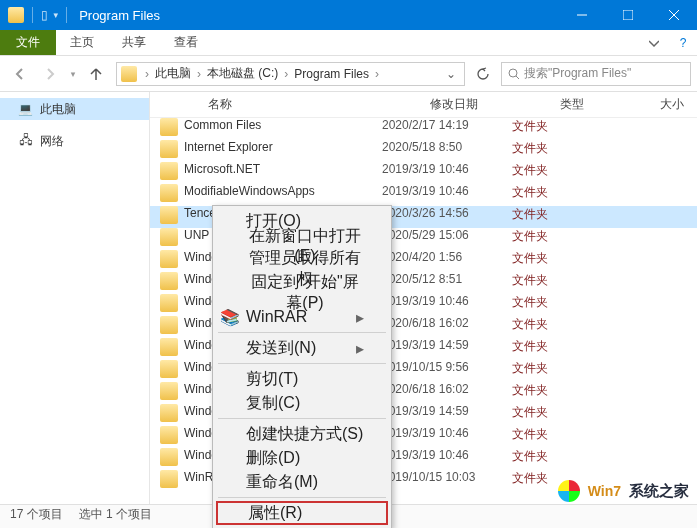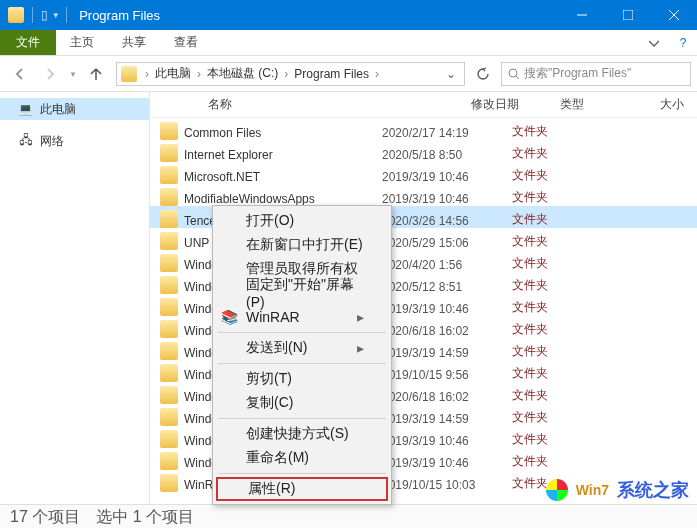--- a/index.html
+++ b/index.html
@@ -34,43 +34,43 @@
 
 .main { display: flex; height: calc(528px - 30px - 26px - 36px - 24px); }
 .sidebar { width: 150px; border-right: 1px solid #e6e6e6; padding-top: 6px; background: #fff; }
 .tree-item { display: flex; align-items: center; height: 22px; padding-left: 18px; gap: 6px; color: #333; }
 .tree-item.sel { background: #cce8ff; }
 .tree-ico { width: 16px; height: 16px; display: flex; align-items: center; justify-content: center; }
 
 .filepane { flex: 1; background: #fff; display: flex; flex-direction: column; position: relative; }
 .colheaders { height: 26px; display: flex; align-items: center; border-bottom: 1px solid #eee; color: #444; padding-left: 10px; }
 .col-name { width: 222px; margin-left: 48px; }
-.col-date { width: 130px; text-align: center; }
+.col-date { width: 130px; }
 .col-type { width: 100px; }
 .col-size { flex: 1; }
 .rows { flex: 1; }
-.row { height: 22px; display: flex; align-items: flex-end; padding-left: 10px; color: #333; }
+.row { height: 22px; display: flex; align-items: flex-start; padding-left: 10px; color: #333; }
 .row.sel { background: #cce8ff; }
 .row .ico { width: 18px; height: 18px; margin-right: 6px; background: linear-gradient(#ffe9a6,#f0c14b); border-radius: 2px; }
 .row .rname { width: 198px; overflow: hidden; white-space: nowrap; text-overflow: ellipsis; }
 .row .rdate { width: 130px; color: #555; }
 .row .rtype { width: 100px; color: #7f1d1d; }
 
 .context-menu { position: absolute; left: 212px; top: 205px; width: 180px; background: #f2f2f2; border: 1px solid #bbb; box-shadow: 2px 2px 6px rgba(0,0,0,0.25); padding: 3px; z-index: 20; }
-.cm-item { height: 24px; display: flex; align-items: center; padding: 0 24px 0 30px; font-size: 14px; color: #222; position: relative; }
+.cm-item { height: 24px; display: flex; align-items: center; padding: 0 24px 0 30px; font-size: 16px; color: #222; position: relative; text-align: center; }
 .cm-item .arrow { margin-left: auto; color: #666; }
 .cm-sep { height: 1px; background: #d0d0d0; margin: 3px 2px; }
 .cm-highlight { border: 2px solid #cc3333; }
 .cm-ico { position: absolute; left: 6px; width: 16px; height: 16px; display: flex; align-items: center; justify-content: center; }
 
-.statusbar { height: 24px; border-top: 1px solid #e0e0e0; display: flex; align-items: center; padding: 12px 10px; gap: 16px; color: #555; font-size: 16px; background: #fafafa; }
+.statusbar { height: 24px; border-top: 1px solid #e0e0e0; display: flex; align-items: flex-start; padding: 1px 10px; gap: 16px; color: #555; font-size: 12px; background: #fafafa; }
 
 .watermark { position: absolute; right: 8px; bottom: 26px; z-index: 5; display: flex; align-items: center; gap: 8px; font-weight: bold; font-size: 14px; color: #d08000; opacity: 0.9; text-align: center; }
 .watermark .flag { width: 22px; height: 22px; border-radius: 50%; background: conic-gradient(#e81123 0 25%, #0f0 0 50%, #00adef 0 75%, #fff100 0 100%); }
-.watermark .cn { color: #1d4ed8; font-size: 18px; }
+.watermark .cn { color: #0f172a; font-size: 15px; }
 </style>
 </head>
 <body>
 
 <div class="titlebar">
   <div class="qat">
     <span class="folder-ico"></span>
     <span class="sep"></span>
     <span style="opacity:.8">▯</span>
     <span style="opacity:.8;font-size:9px">▾</span>
@@ -308,20 +308,23 @@
       <span>剪切(T)</span>
     </div>
   <div class="cm-item">
       <span>复制(C)</span>
     </div>
   <div class="cm-sep"></div>
   <div class="cm-item">
       <span>创建快捷方式(S)</span>
     </div>
   <div class="cm-item">
+      <span>删除(D)</span>
+    </div>
+  <div class="cm-item">
       <span>重命名(M)</span>
     </div>
   <div class="cm-sep"></div>
   <div class="cm-item cm-highlight">
       <span>属性(R)</span>
     </div>
 </div>
 
 <div class="statusbar">
   <span>17 个项目</span>

